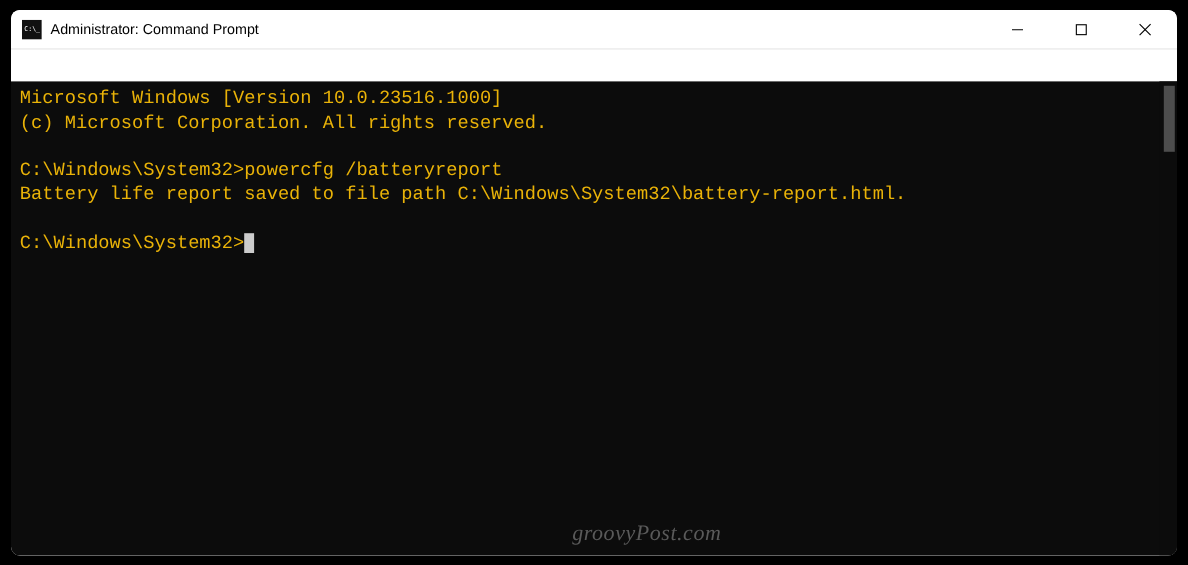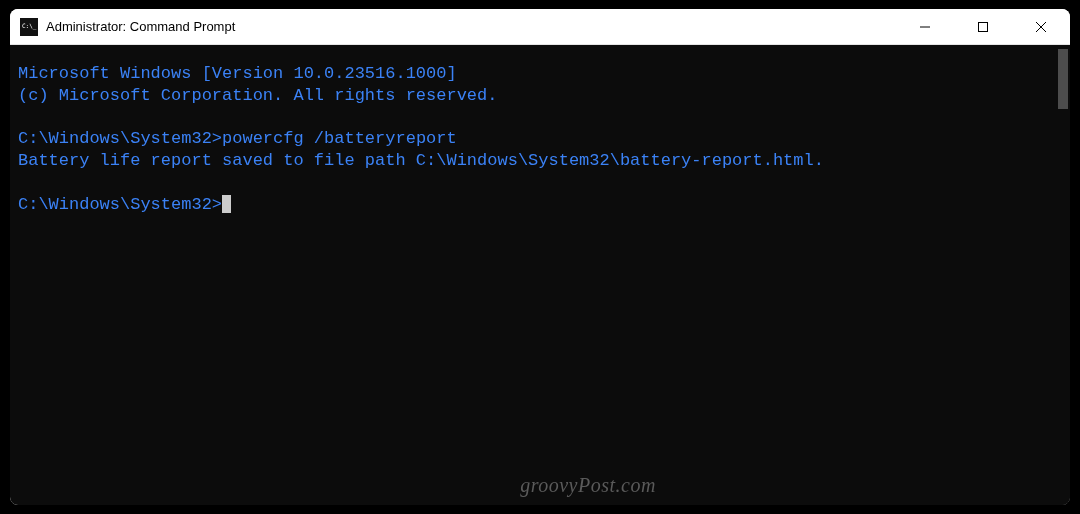--- a/index.html
+++ b/index.html
@@ -19,20 +19,21 @@
     .window {
       width: 1060px;
       height: 496px;
       background: #fff;
       border-radius: 8px;
       overflow: hidden;
       display: flex;
       flex-direction: column;
       position: relative;
       box-shadow: 0 0 0 1px rgba(0,0,0,0.05);
+      gap: 29px;
     }
     .titlebar {
       height: 36px;
       background: #fff;
       display: flex;
       align-items: center;
       padding: 0 0 0 10px;
       border-bottom: 1px solid #e5e5e5;
     }
     .titlebar-icon {
@@ -70,25 +71,25 @@
       height: 12px;
     }
     .terminal-wrap {
       flex: 1;
       display: flex;
       background: #0c0c0c;
       position: relative;
     }
     .terminal {
       flex: 1;
-      padding: 18px 8px;
+      padding: 6px 8px;
       font-family: Consolas, "Courier New", monospace;
       font-size: 17px;
       line-height: 1.28;
-      color: #3b82f6;
+      color: #eab308;
       white-space: pre;
       overflow: hidden;
     }
     .scrollbar-track {
       width: 16px;
       background: #0c0c0c;
       position: relative;
     }
     .scrollbar-thumb {
       position: absolute;

